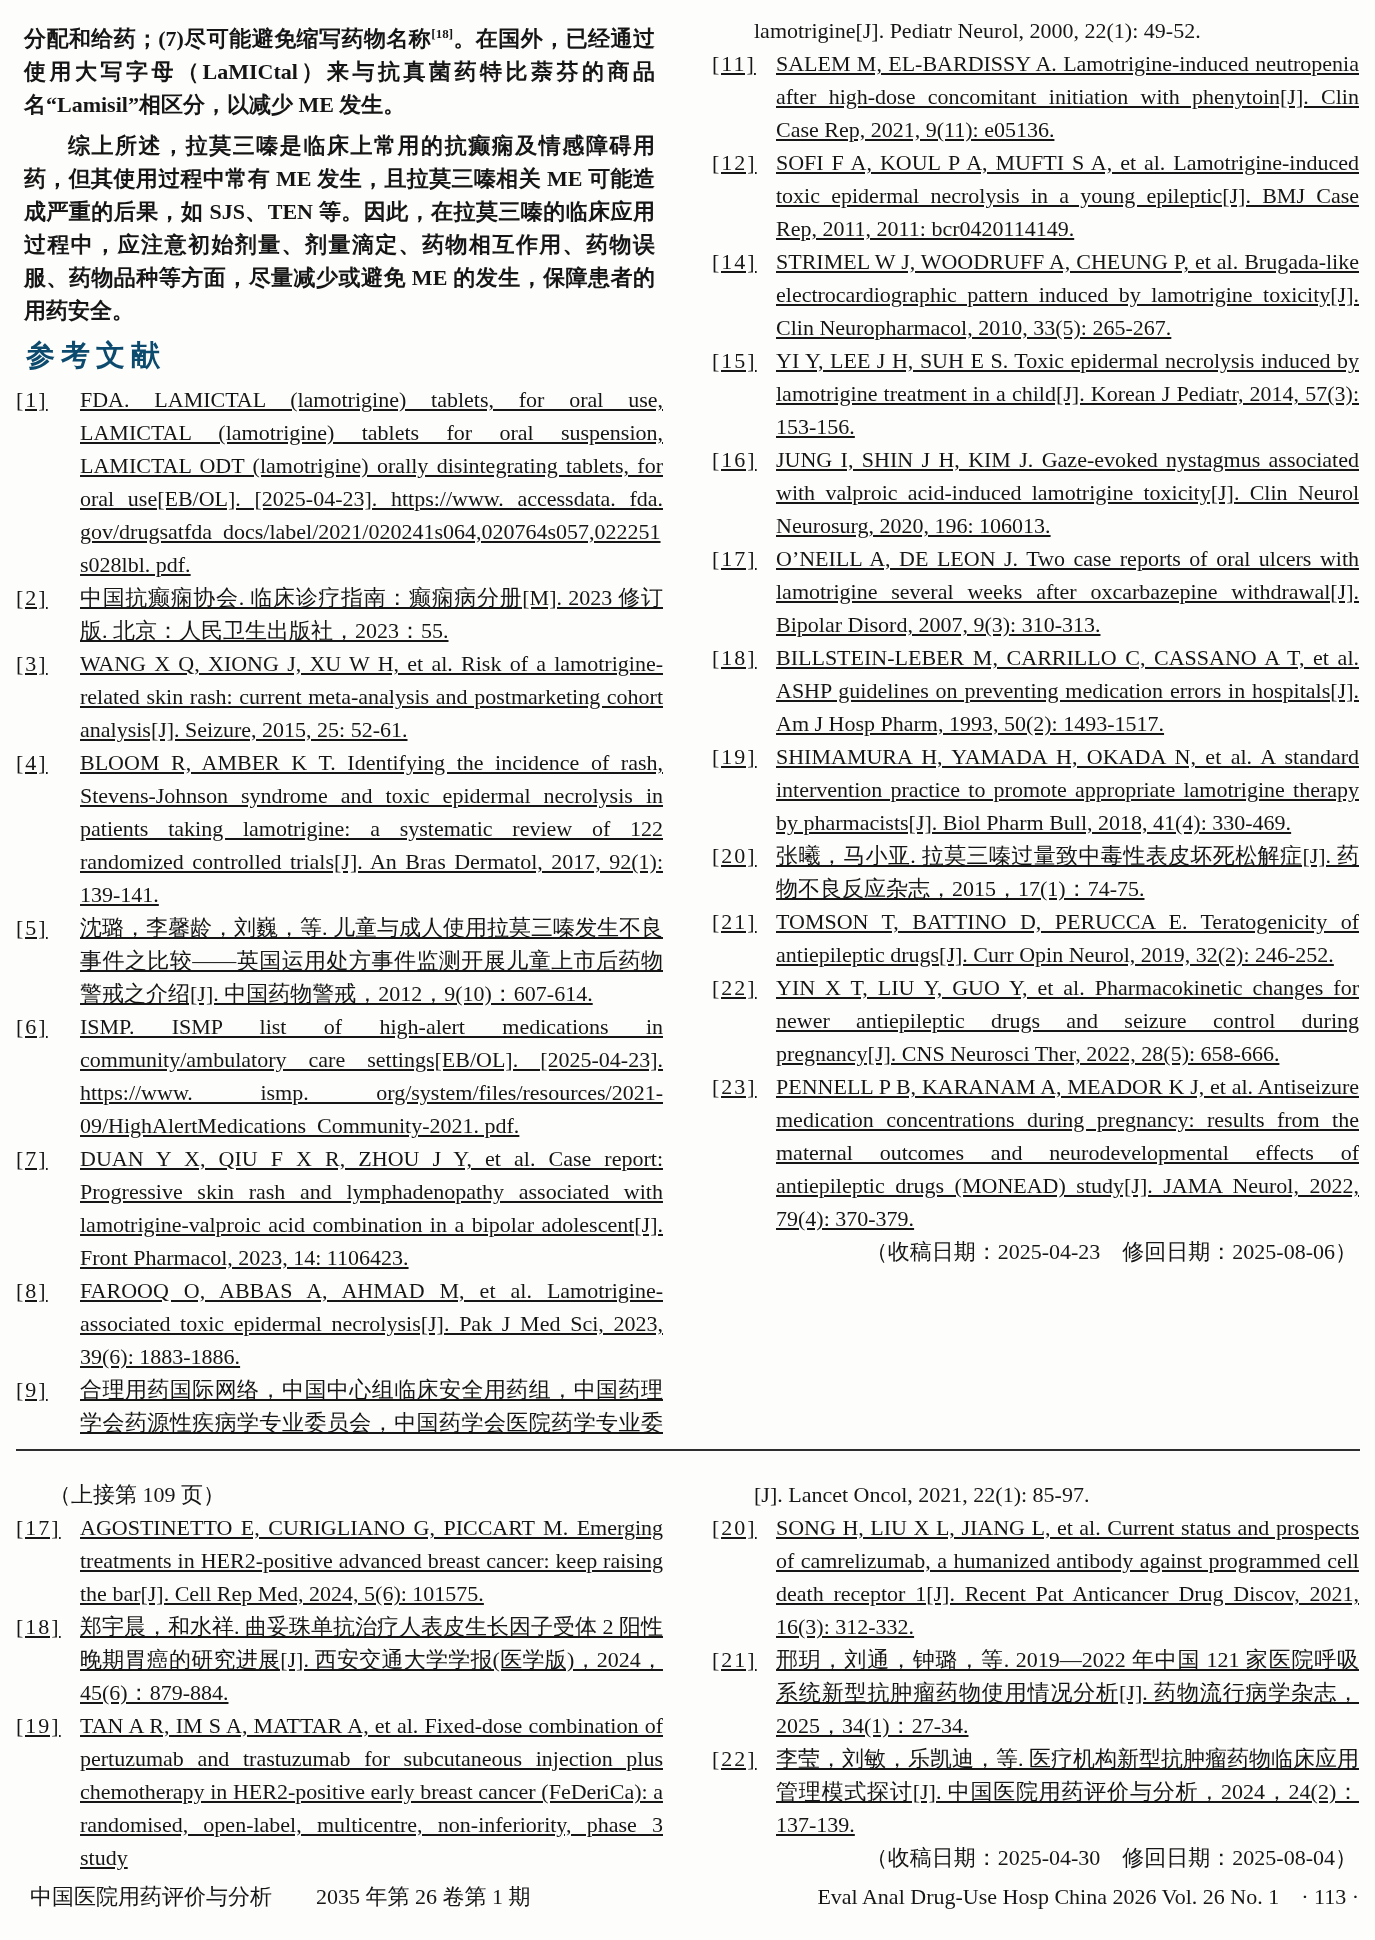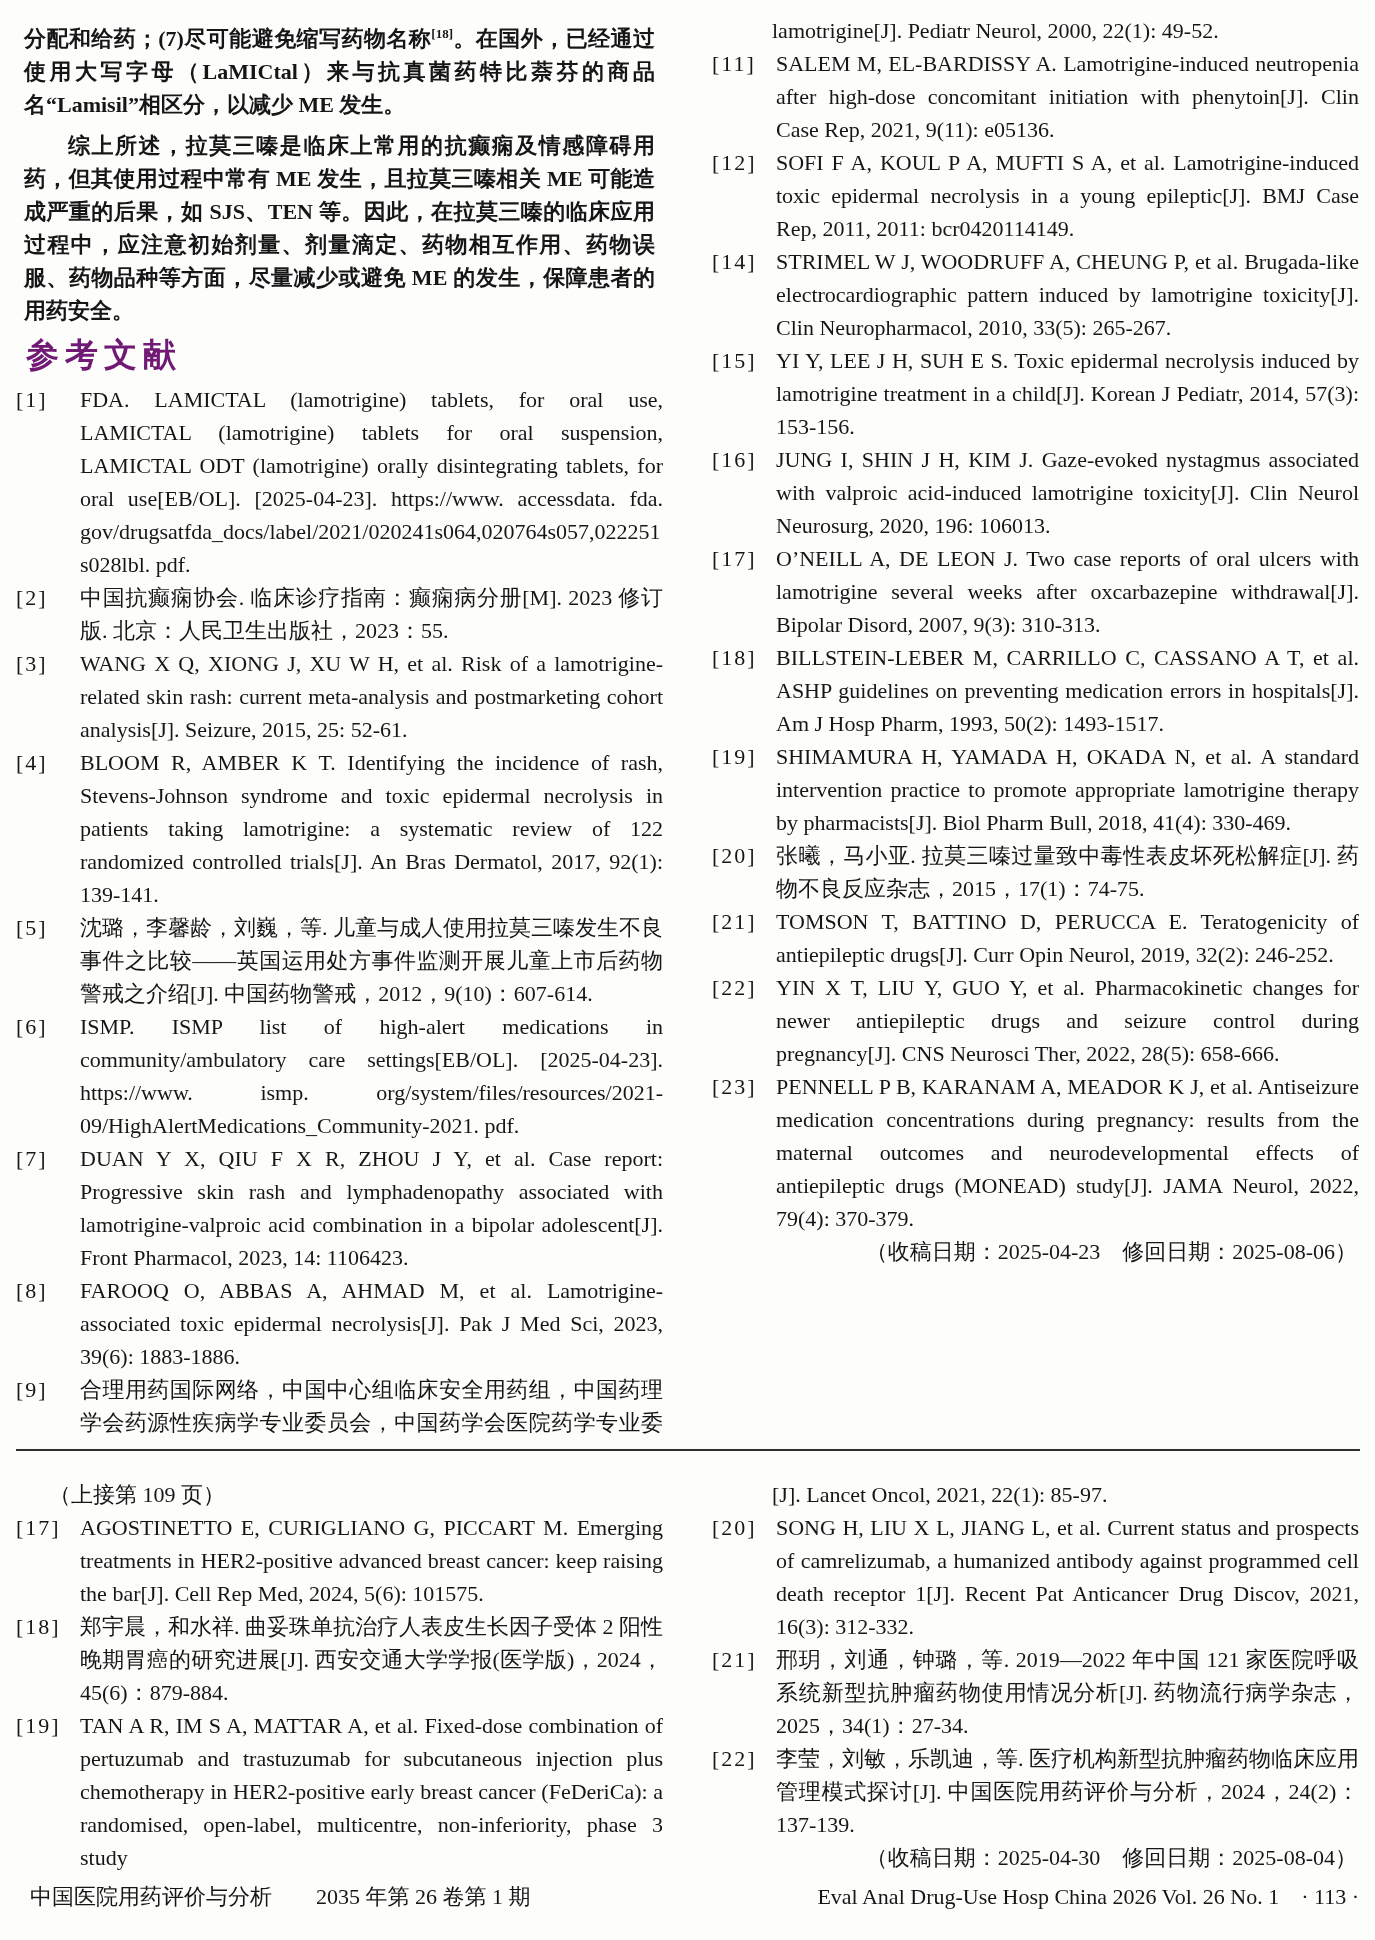--- a/index.html
+++ b/index.html
@@ -15,29 +15,29 @@
   #bottom-left { left:16px;  top:1478px; height:392px; }
   #bottom-right{ left:712px; top:1478px; height:392px; }
 
   .body-par { margin:8px; text-align:justify; line-height:33px;font-weight:bold; }
   .indent2 { text-indent:2em; }
   sup.cite { font-size:13px; line-height:0; }
 
   .refs-heading {
     margin:9px 0 9px 10px;
     font-family:"Liberation Sans","DejaVu Sans",sans-serif;
-    font-weight:bold; font-size:33px; line-height:38px;
-    letter-spacing:6px; color:#701a75;
+    font-weight:bold; font-size:29px; line-height:38px;
+    letter-spacing:6px; color:#0c4a6e;
   }
 
-  .ref { display:flex; line-height:33px; }
+  .ref { display:flex; line-height:33px;text-decoration:underline; }
   .ref-num { flex:0 0 64px; letter-spacing:2px; }
   .ref-text { flex:1 1 auto; text-align:justify; overflow-wrap:anywhere; }
 
-  .cont-line { margin-left:60px; line-height:33px; }
+  .cont-line { margin-left:42px; line-height:33px; }
   .cont-note { line-height:33px;margin-left:33px; }
   .dates-line { text-align:right; line-height:33px; padding-right:2px; }
 
   .rule { position:absolute; left:16px; top:1449px; width:1344px; height:2px; background:#2e2e2e; }
 
   .footer-left  { position:absolute; left:30px;  top:1882px; font-size:22px; line-height:30px; }
   .footer-right { position:absolute; right:16px; top:1882px; font-size:22px; line-height:30px; }
 </style>
 </head>
 <body>

